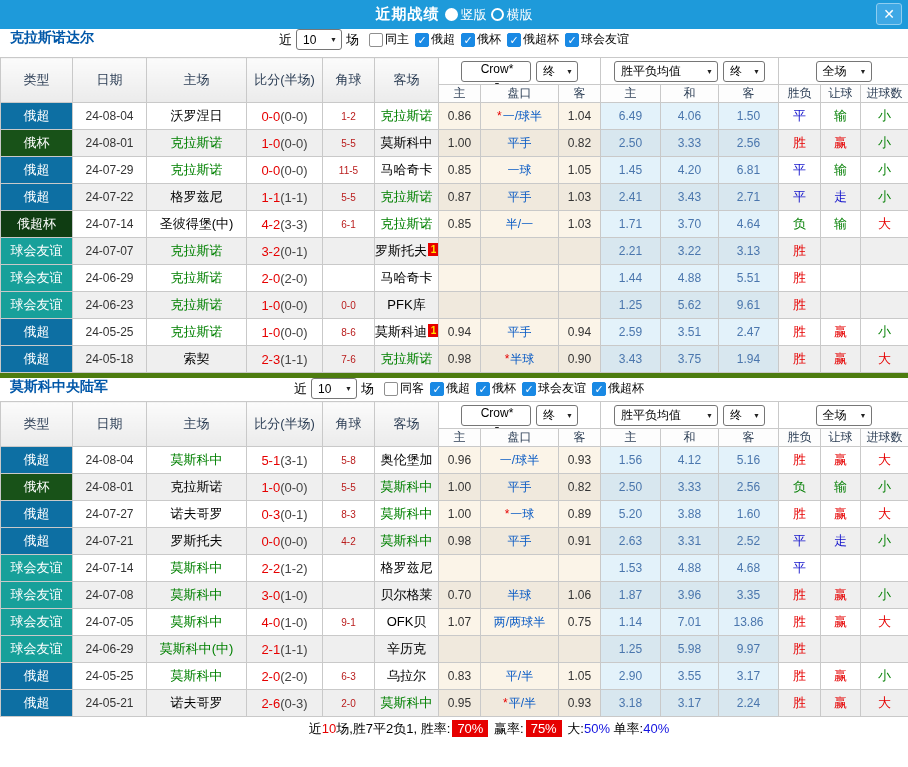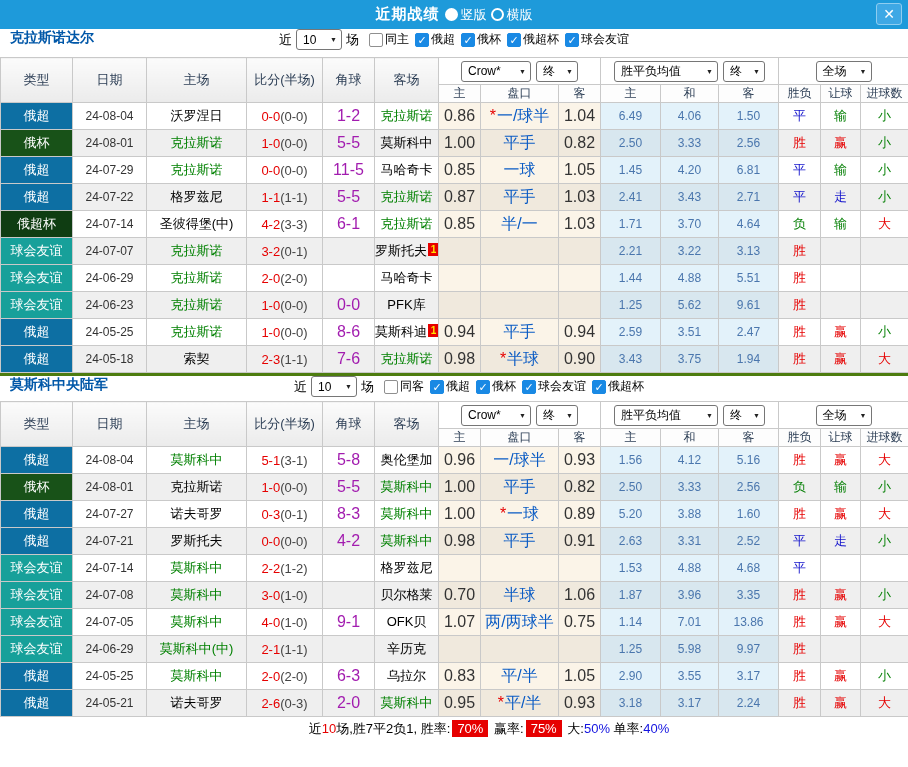--- a/index.html
+++ b/index.html
@@ -12,48 +12,48 @@
   
   .titlebar { height:29px; background:#1e9ada; position:relative; display:flex; align-items:center; justify-content:center; color:#fff; }
   .titlebar-center { display:flex; align-items:center; gap:5px;font-family:Liberation Mono, monospace; }
   .app-title { font-weight:bold; font-size:15px; letter-spacing:1px; }
   .radio-item { display:flex; align-items:center; gap:3px; font-size:13px; cursor:default; }
   .radio-dot { width:13px; height:13px; border-radius:50%; border:2px solid #fff; background:transparent; display:inline-block; }
   .radio-dot.sel { background:#fff; }
   .close-btn { position:absolute; right:6px; top:3px; width:26px; height:22px; background:#3ea8e5; border:1px solid #8ecdf0; border-radius:3px; color:#fff; font-weight:bold; font-size:14px; line-height:20px; text-align:center; }
   
   .filter-row { height:28px; position:relative; display:flex; align-items:flex-start; background:#fff; }
-  .sec2 .filter-row { border-top:3px solid #4d7c0f;padding-left:30px; }
+  .sec2 .filter-row { border-top:5px solid #4d7c0f;padding-left:30px; }
   .team-name { position:absolute; left:10px; color:#0057a8; font-weight:bold; font-size:14px; }
   .filter-controls { margin:0 auto; display:flex; align-items:center; gap:4px; font-size:13px; color:#000; }
   .fsel { display:inline-flex; align-items:center; justify-content:space-between; border:1px solid #767676; border-radius:3px; background:#fff; height:21px; padding:0 4px 0 6px; font-size:12px; color:#000; gap:5px; }
   .fsel .arr { font-size:7px; color:#222; }
   .w-near  { width:46px; }
-  .w-crow  { width:70px; }
+  .w-crow  { width:70px;flex-direction:column; }
   .w-final { width:42px; }
   .w-avg   { width:104px; }
   .w-scope { width:56px; }
   .cbgroup { display:inline-flex; align-items:center; }
   .cb { width:14px; height:14px; border:1px solid #8f8f8f; border-radius:2px; background:#fff; display:inline-block; margin:0 2px 0 6px; font-size:11px; line-height:12px; text-align:center; color:#fff; }
   .cb.checked { background:#1989e4; border-color:#1989e4; }
   .cb-label { font-size:12px; }
   
   table { border-collapse:collapse; table-layout:fixed; width:908px; }
   th, td { border:1px solid #c9c9c9; text-align:center; padding:0; white-space:nowrap; overflow:hidden; }
   thead th { color:#2c3e55; font-weight:normal; }
   .h1 th { height:27px; background:#fff; }
   .h1 th.lbl { background:linear-gradient(#fbfbfb,#ebebeb); font-size:13px; }
   .h2 th { height:17px; font-size:12px; background:#fdfdfd; }
   .ddwrap { display:flex; align-items:center; justify-content:center; gap:5px; }
   tbody td { height:27px; font-size:13px; color:#000; }
   tbody tr:nth-child(even) { background:#efefef; }
   td.type { color:#fff; font-size:13px; }
   td.date { font-size:12px; color:#333; }
-  td.corner { font-size:16px; color:#a21caf; }
-  td.crow { background:rgba(244,224,190,0.35); font-size:16px; color:#333; }
+  td.corner { font-size:10px; color:#b91c1c; }
+  td.crow { background:rgba(244,224,190,0.35); font-size:12px; color:#333; }
   td.hand { color:#0a5bc4; }
   td.avg { background:rgba(170,215,240,0.33); font-size:12px; color:#4a76ad; }
   .subj { color:#008000; }
   .ft { color:#e60000; }
   .ht { color:#444; }
   .star { color:#e60000; margin-right:1px; }
   .t-red { color:#e60000; } .t-blue { color:#1414cc; } .t-green { color:#0a820a; }
   .badge { display:inline-block; background:#e60000; color:#ffe400; font-size:10px; font-weight:bold; width:11px; height:13px; line-height:13px; text-align:center; margin-left:1px; vertical-align:2px; }
   
   .summary { height:25px; line-height:24px; text-align:center; font-size:13px; padding-left:70px; }

